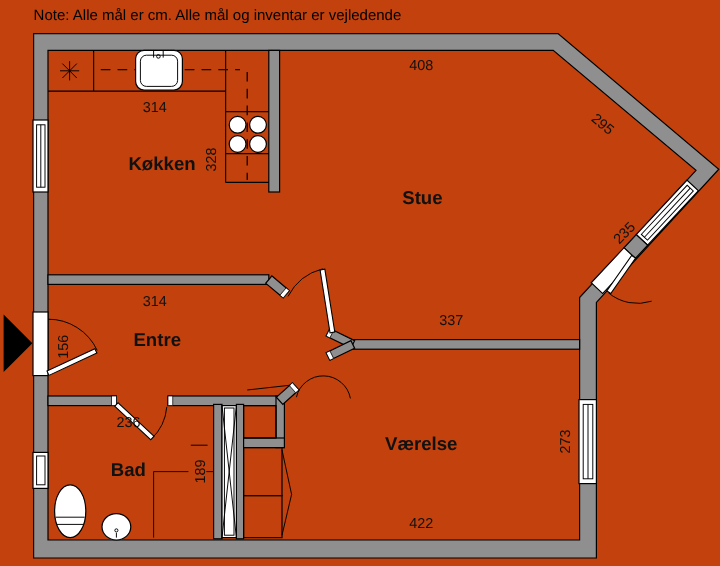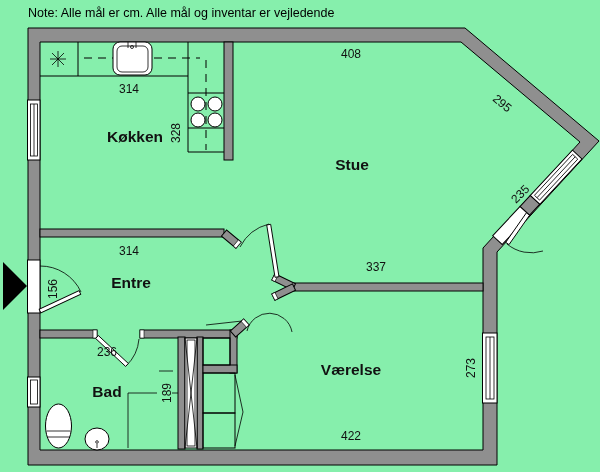--- a/index.html
+++ b/index.html
@@ -1,16 +1,16 @@
 <!DOCTYPE html>
 <html><head>
 <meta charset="utf-8">
 <style>
   html,body{margin:0;padding:0;background:#ffffff;}
-  .stage{width:600px;height:472px;position:relative;background:#86efac;overflow:hidden;
+  .stage{width:600px;height:472px;position:relative;background:#c2410c;overflow:hidden;
          font-family:"Liberation Sans", sans-serif;}
   svg{display:block;}
   .wall{fill:#8f8f8f;stroke:#000;stroke-width:1;}
   .opening{fill:#fff;stroke:#000;stroke-width:1;}
   .thin{fill:none;stroke:#000;stroke-width:1;}
   .thin08{fill:none;stroke:#000;stroke-width:0.8;}
   .fixture{fill:#fff;stroke:#000;stroke-width:1;}
   .dash{fill:none;stroke:#000;stroke-width:1;stroke-dasharray:8 6;}
   .leaf{fill:#fff;stroke:#000;stroke-width:0.9;}
   .cap{fill:#fff;stroke:#000;stroke-width:0.6;}

